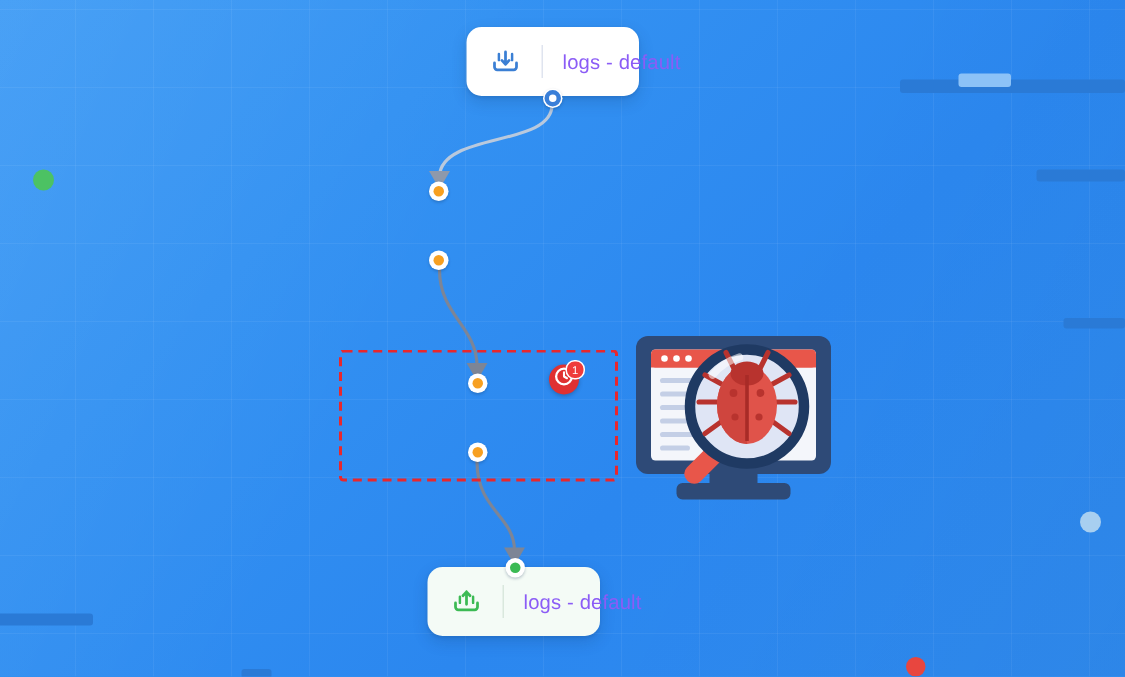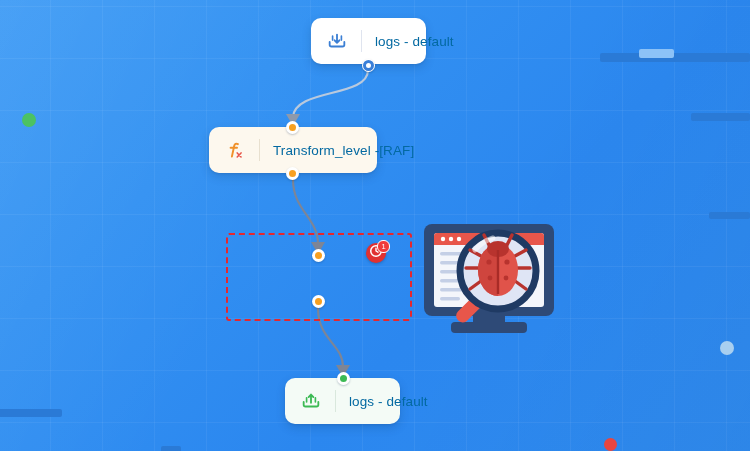--- a/index.html
+++ b/index.html
@@ -52,21 +52,21 @@
     display:flex;align-items:center;justify-content:center;
   }
   .node .divider{
     width:1px;height:22px;margin:0 13px 0 12px;
     background:#dfe4ef;flex:0 0 1px;
   }
   .node.fx .divider{background:#e8e0cf;}
   .node.log-out .divider{background:#d9e8dd;}
   .node .lbl{
     font-size:13.5px;
-    color:#0369a1;
+    color:#8b5cf6;
     white-space:nowrap;
     letter-spacing:0.1px;
   }
 
   
   .port{
     position:absolute;width:13px;height:13px;border-radius:50%;
     background:#ffffff;box-sizing:border-box;
     box-shadow:0 1px 2px rgba(10,40,80,0.25);
   }
@@ -211,31 +211,20 @@
         <path d="M7.2 6.5 L7.2 11 M16.8 6.5 L16.8 11" fill="none" stroke="#3b7fd4" stroke-width="1.8" stroke-linecap="round"></path>
       </svg>
     </span>
     <span class="divider"></span>
     <span class="lbl">logs - default</span>
   </div>
   <div class="port blue" style="left:362px;top:59px;z-index:6">
       <i></i>
     </div>
 
-  <div class="node fx" style="left:209px;top:127px;width:168px;z-index:5">
-    <span class="ico">
-      <svg width="22" height="22" viewBox="0 0 24 24">
-        <path d="M15.2 5.6 c-1.9 -1.1 -3.6 -0.3 -4.1 2.0 L8.6 19.2" fill="none" stroke="#f0912a" stroke-width="2.1" stroke-linecap="round"></path>
-        <path d="M7.2 9.6 L14.2 9.6" fill="none" stroke="#f0912a" stroke-width="2.1" stroke-linecap="round"></path>
-        <path d="M14.4 15.2 L18.6 19.6 M18.6 15.2 L14.4 19.6" fill="none" stroke="#e8564a" stroke-width="1.7" stroke-linecap="round"></path>
-      </svg>
-    </span>
-    <span class="divider"></span>
-    <span class="lbl">Transform_level -[RAF]</span>
-  </div>
   <div class="port orange" style="left:286px;top:121px;z-index:6">
       <i></i>
     </div>
   <div class="port orange" style="left:286px;top:167px;z-index:6">
       <i></i>
     </div>
 
   <div class="port orange" style="left:312px;top:249px;z-index:6">
       <i></i>
     </div>

